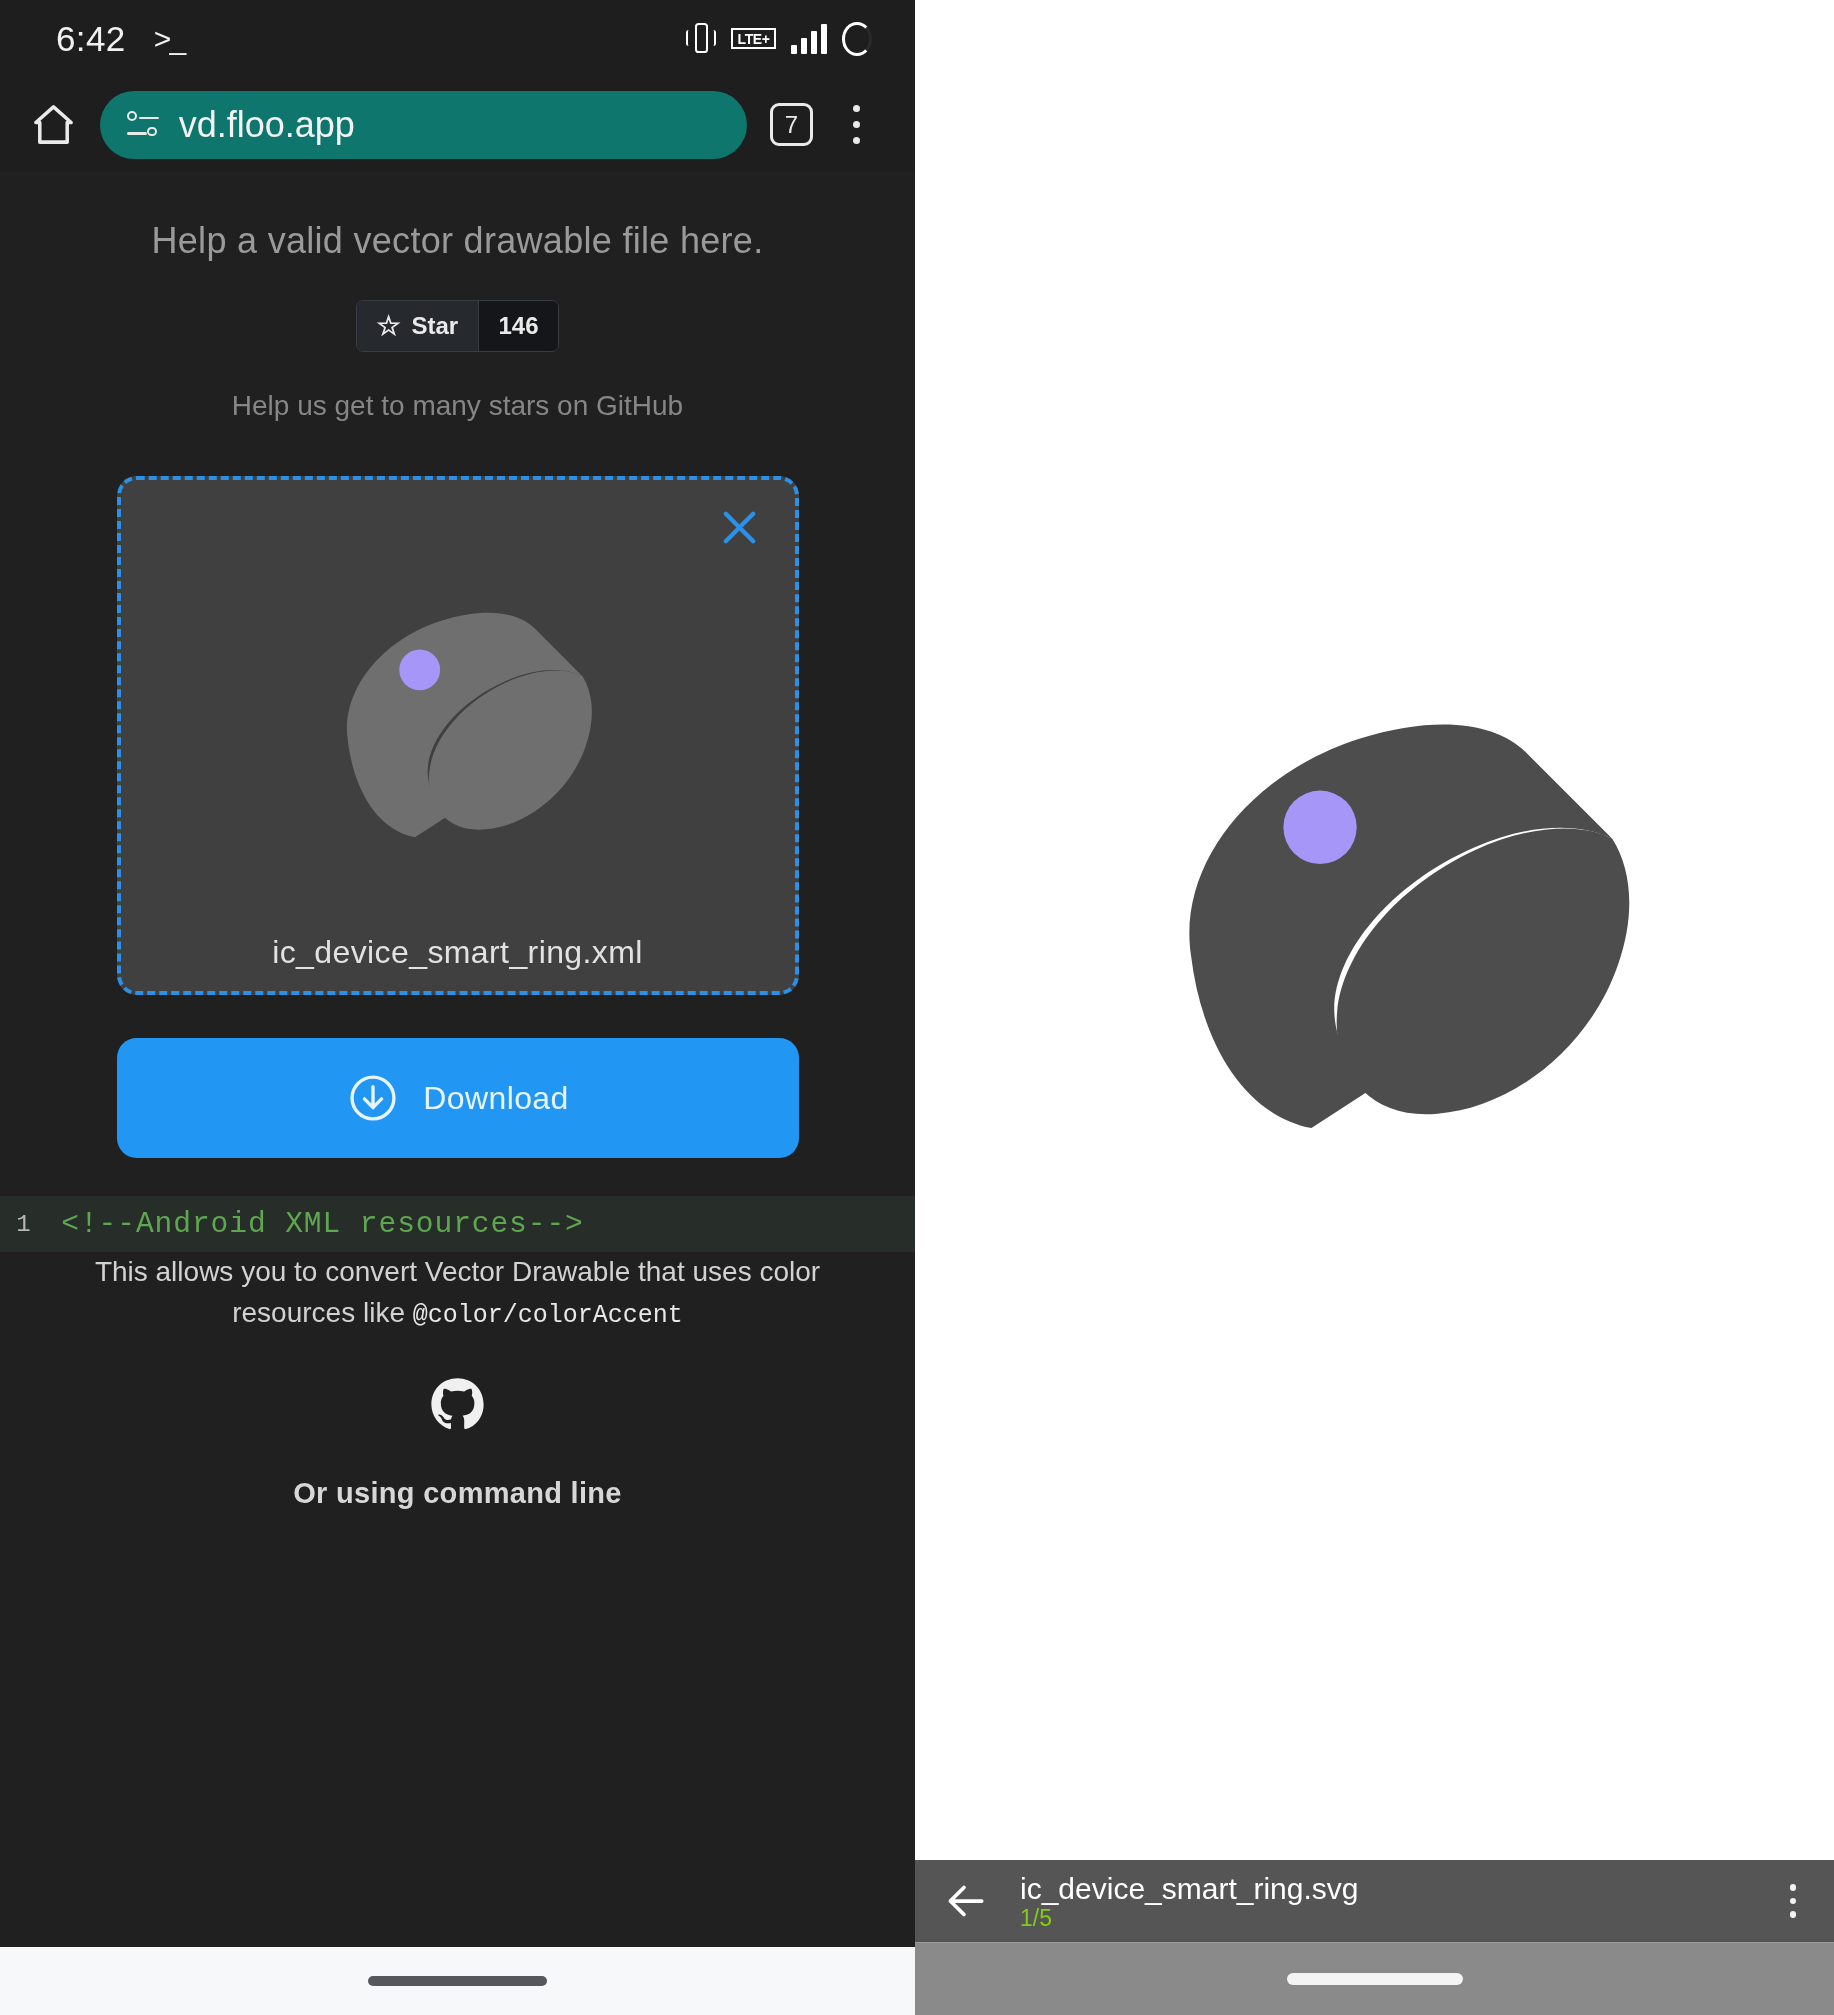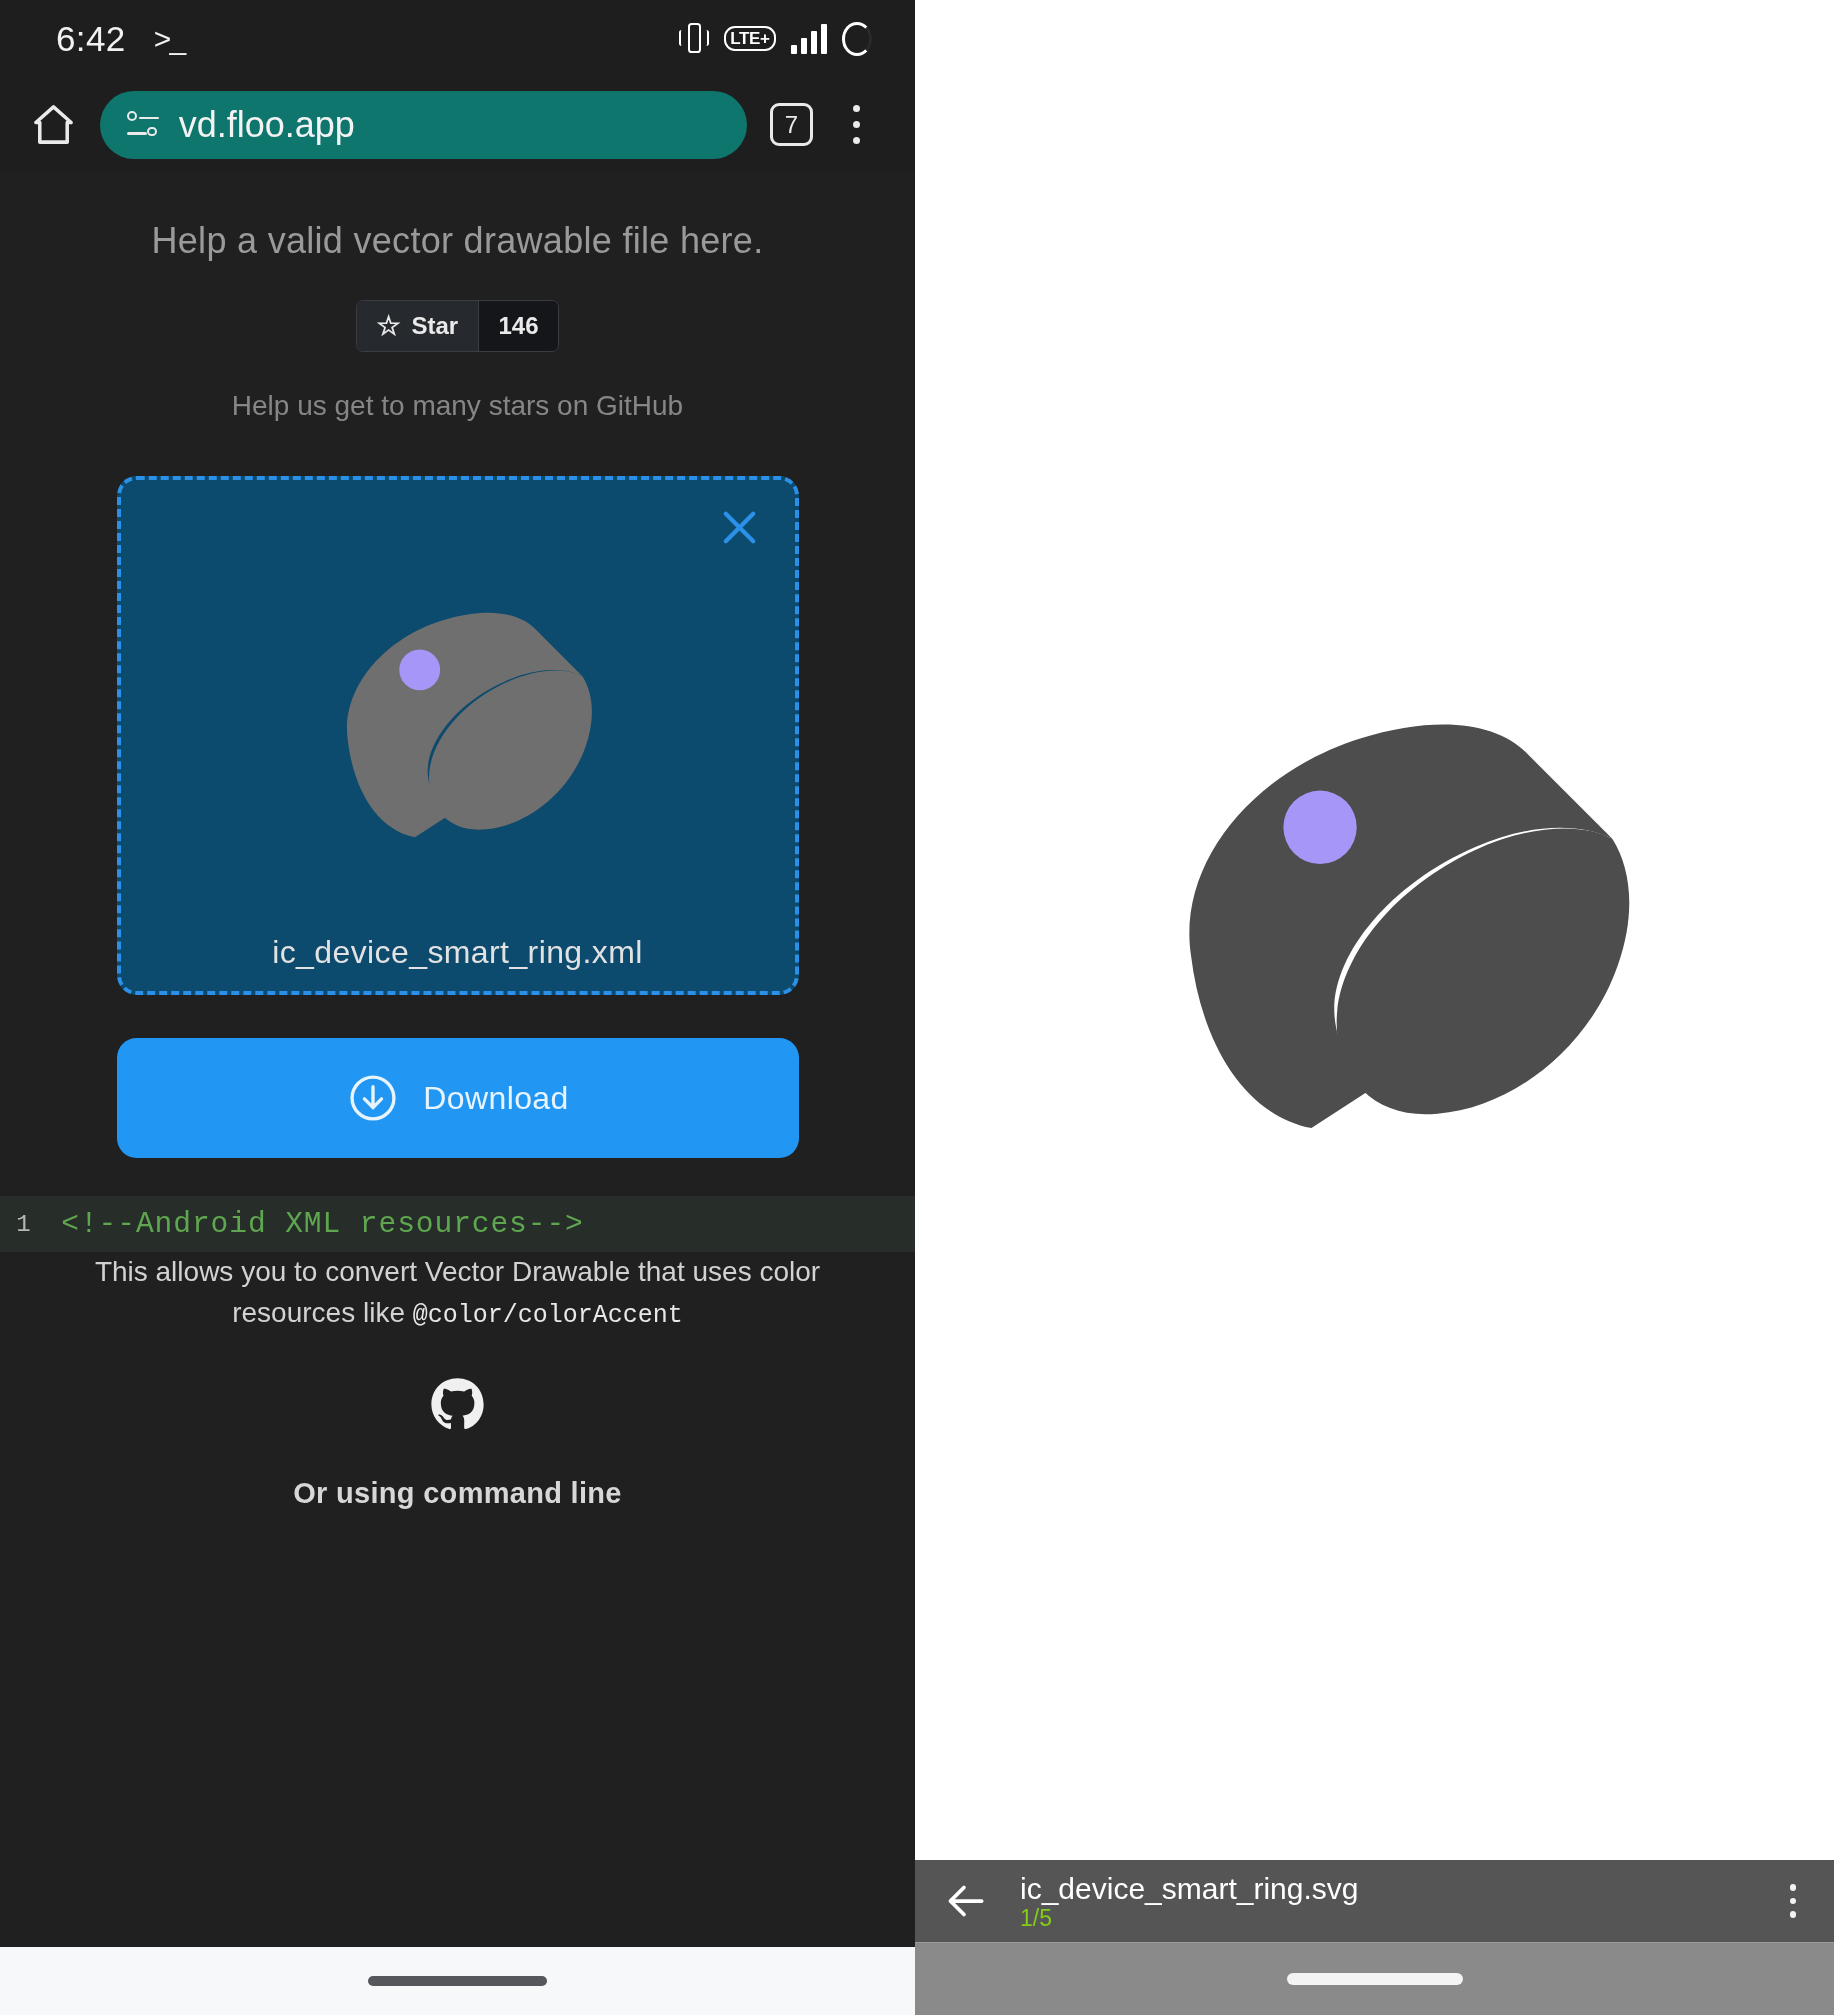--- a/index.html
+++ b/index.html
@@ -46,22 +46,22 @@
     position: absolute; left: 9px; top: 1.8px; width: 13.4px; height: 30px;
     border: 2.7px solid #ffffff; border-radius: 3.6px;
   }
   .vibrate-icon .wL, .vibrate-icon .wR {
     position: absolute; top: 8px; width: 6.3px; height: 16px;
     border-left: 2.7px solid #ffffff; border-radius: 2.7px;
   }
   .vibrate-icon .wL { left: 0px; }
   .vibrate-icon .wR { right: 0px; border-left: none; border-right: 2.7px solid #fff; }
   .lte-badge {
-    border: 2.7px solid #ffffff; border-radius: 11px;
-    font-size: 17px; font-weight: bold; padding: 1.8px 4.5px;
+    border: 2.7px solid #ffffff; border-radius: 0;
+    font-size: 14px; font-weight: bold; padding: 1.8px 4.5px;
     letter-spacing: -0.4px; line-height: 1; color: #ffffff;
   }
   .signal { display: flex; align-items: flex-end; gap: 3.6px; height: 30px; }
   .signal i { display: block; width: 6.3px; background: #ffffff; border-radius: 0.9px; }
   .signal i:nth-child(1) { height: 9px; }
   .signal i:nth-child(2) { height: 16px; }
   .signal i:nth-child(3) { height: 22.4px; }
   .signal i:nth-child(4) { height: 30px; }
   .batt-ring {
     width: 30px; height: 34px; border: 3.6px solid #ffffff;
@@ -138,21 +138,21 @@
   .help-text {
     margin-top: 38px; font-size: 28px; color: #868686;
   }
 
   
   .dropzone {
     margin-top: 54px;
     width: 682px; height: 519px;
     border: 4.5px dashed #2b90e8;
     border-radius: 19.7px;
-    background: #0c4a6e;
+    background: #404040;
     position: relative;
   }
   .dz-close {
     position: absolute; top: 19.7px; right: 27px;
     width: 56px; height: 56px;
     display: flex; align-items: center; justify-content: center;
   }
   .dz-close svg { width: 47px; height: 47px; display:block; }
   .ring-art { position: absolute; left: 50%; top: 236px; transform: translate(-50%,-50%); }
   .dz-filename {

